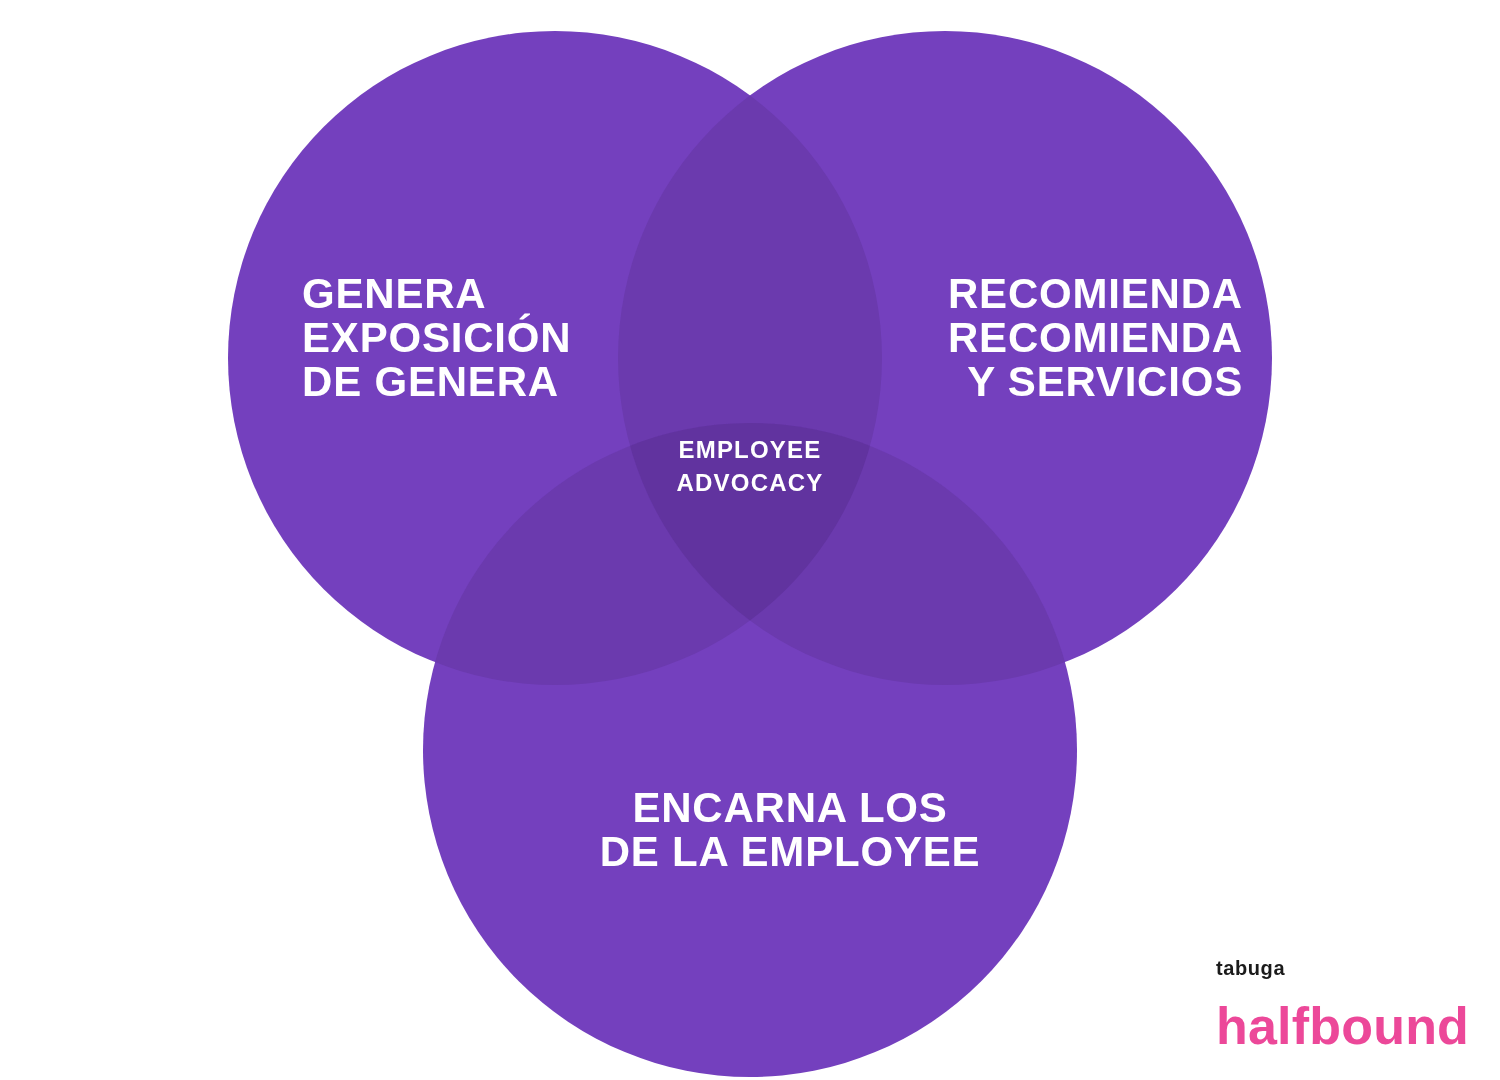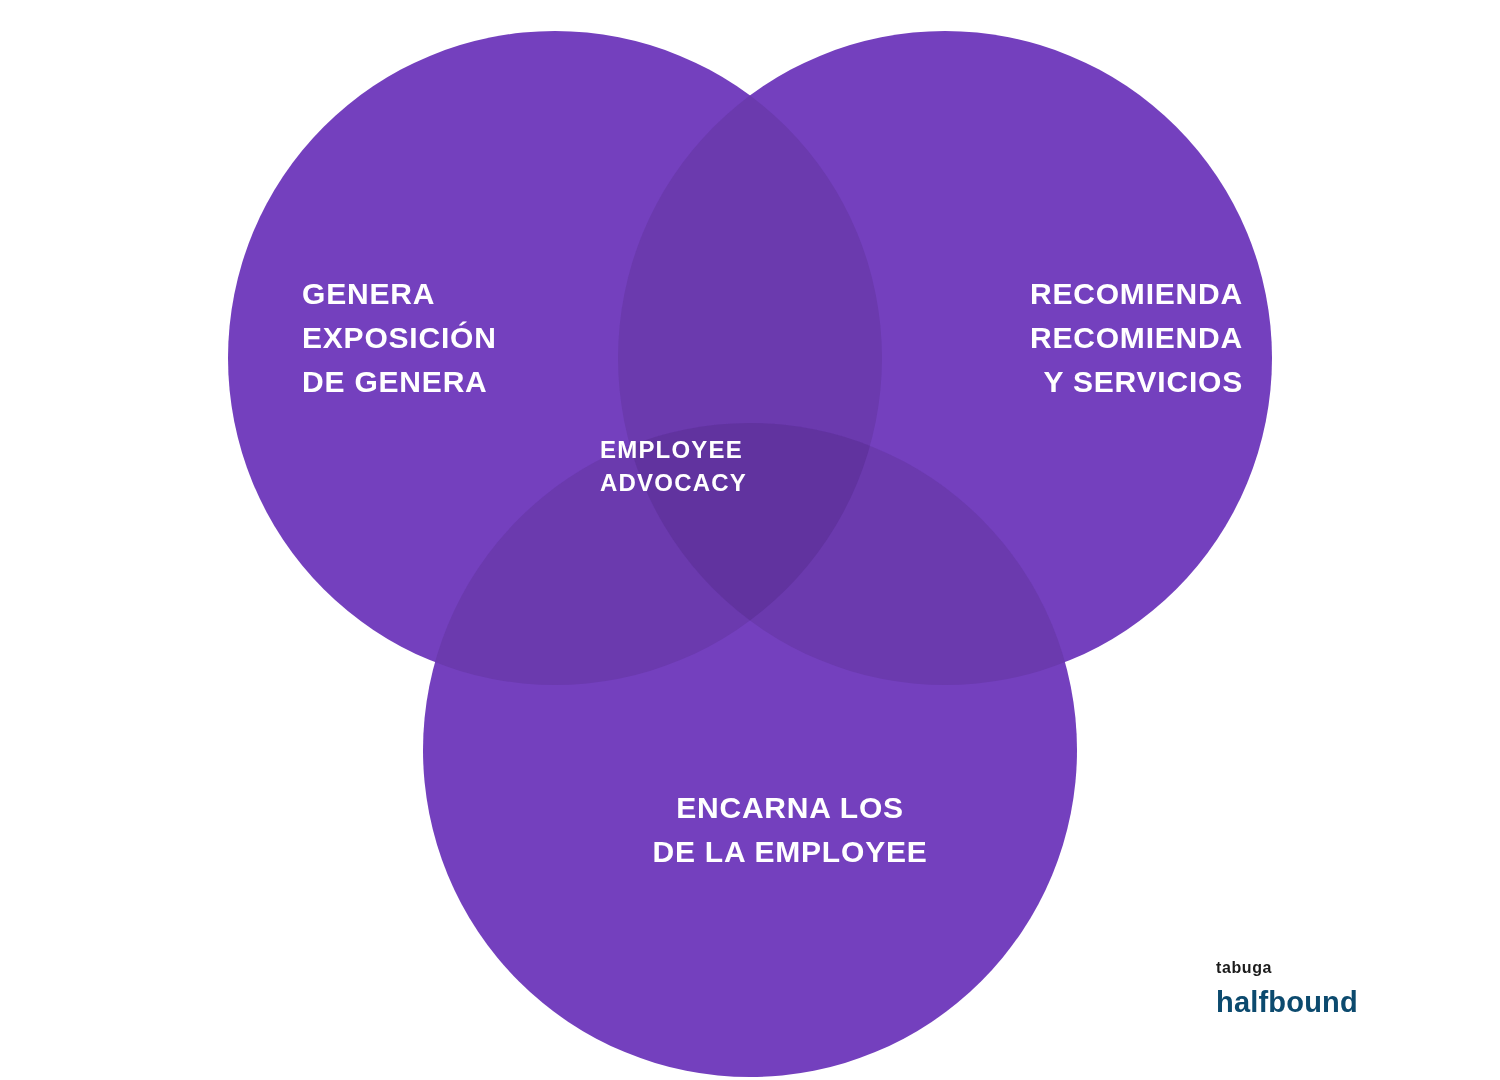--- a/index.html
+++ b/index.html
@@ -17,21 +17,21 @@
   }
   svg.venn {
     position: absolute;
     left: 0;
     top: 0;
   }
   .label {
     position: absolute;
     color: #ffffff;
     font-weight: 700;
-    font-size: 30px;
+    font-size: 42px;
     line-height: 44px;
     letter-spacing: 0.8px;
     white-space: nowrap;
   }
   .label-left {
     left: 302px;
     top: 272px;
     text-align: left;
   }
   .label-right {
@@ -44,44 +44,45 @@
     left: 550px;
     top: 786px;
     width: 400px;
     text-align: center;
     margin-left: 40px;
   }
   .label-center {
     left: 600px;
     top: 433px;
     width: 300px;
-    text-align: left;
+    text-align: center;
     font-size: 24px;
     line-height: 33px;
     letter-spacing: 1.2px;
   }
   .logo {
     position: absolute;
     left: 1216px;
     top: 956px;
     text-align: left;
   }
   .logo-name {
-    font-size: 16px;
+    font-size: 20px;
     line-height: 24px;
     font-weight: 700;
     color: #1b1b1b;
     letter-spacing: 0.6px;
   }
   .logo-wordmark {
-    font-size: 29px;
+    font-size: 52px;
     line-height: 44px;
     font-weight: 700;
-    color: #0c4a6e;
+    color: #ec4899;
     letter-spacing: 0.2px;
+    margin-top: 24px;
   }
 </style>
 </head>
 <body>
 
 <div class="canvas">
 
   <svg class="venn" width="1500" height="1080" viewBox="0 0 1500 1080">
     <defs>
       <clipPath id="clipL">

